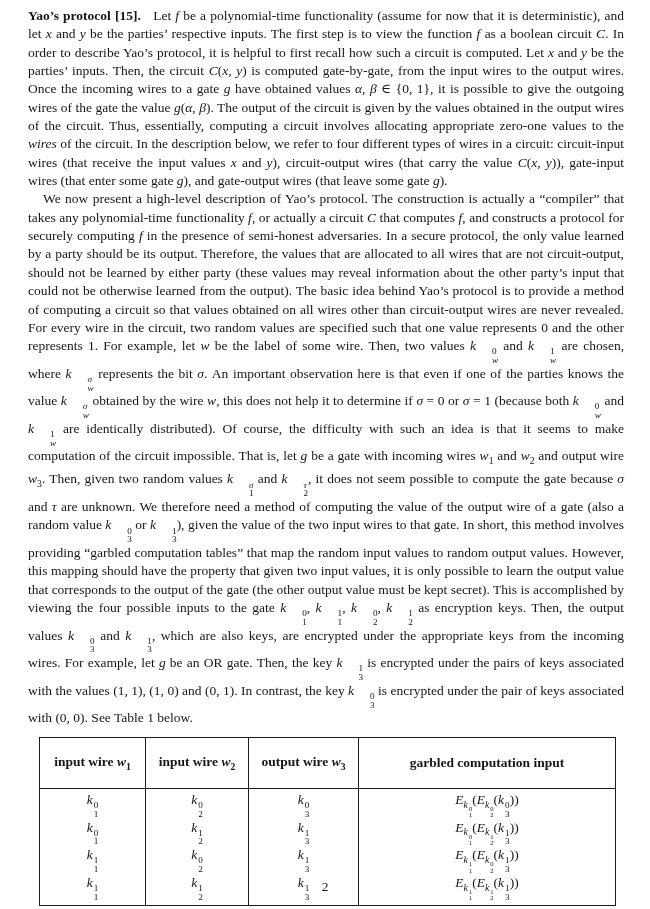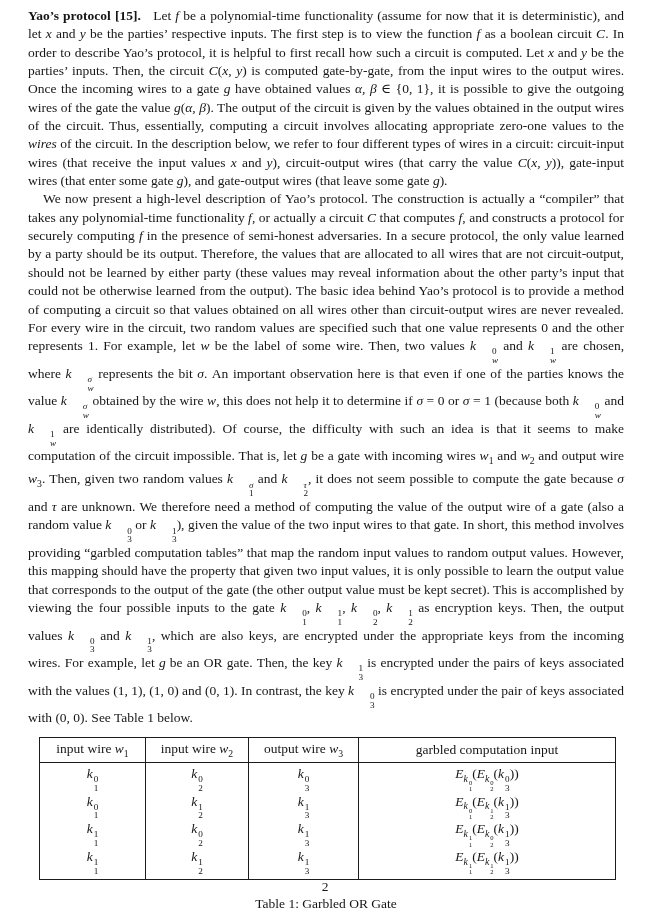--- a/index.html
+++ b/index.html
@@ -35,22 +35,22 @@
   
   .tablewrap{margin-top:9px;}
   table.gtable{
     border-collapse:collapse;table-layout:fixed;
     margin-left:11px;width:576px;
     border:1px solid #1c1c1c;
     font-size:13.5px;
   }
   table.gtable th{
     border:1px solid #1c1c1c;
-    font-weight:normal;text-align:center;
-    padding:2px 4px;line-height:1.3;
+    font-weight:bold;text-align:center;
+    padding:15px 4px;line-height:1.3;
   }
   table.gtable td{
     border-left:1px solid #1c1c1c;border-right:1px solid #1c1c1c;
     text-align:center;padding:0 4px;line-height:18px;
   }
   table.gtable tr.first td{padding-top:2px;}
   table.gtable tr.last td{padding-bottom:3px;}
   .caption{
     text-align:center;margin-top:15px;font-size:13.5px;
     text-align-last:center;

